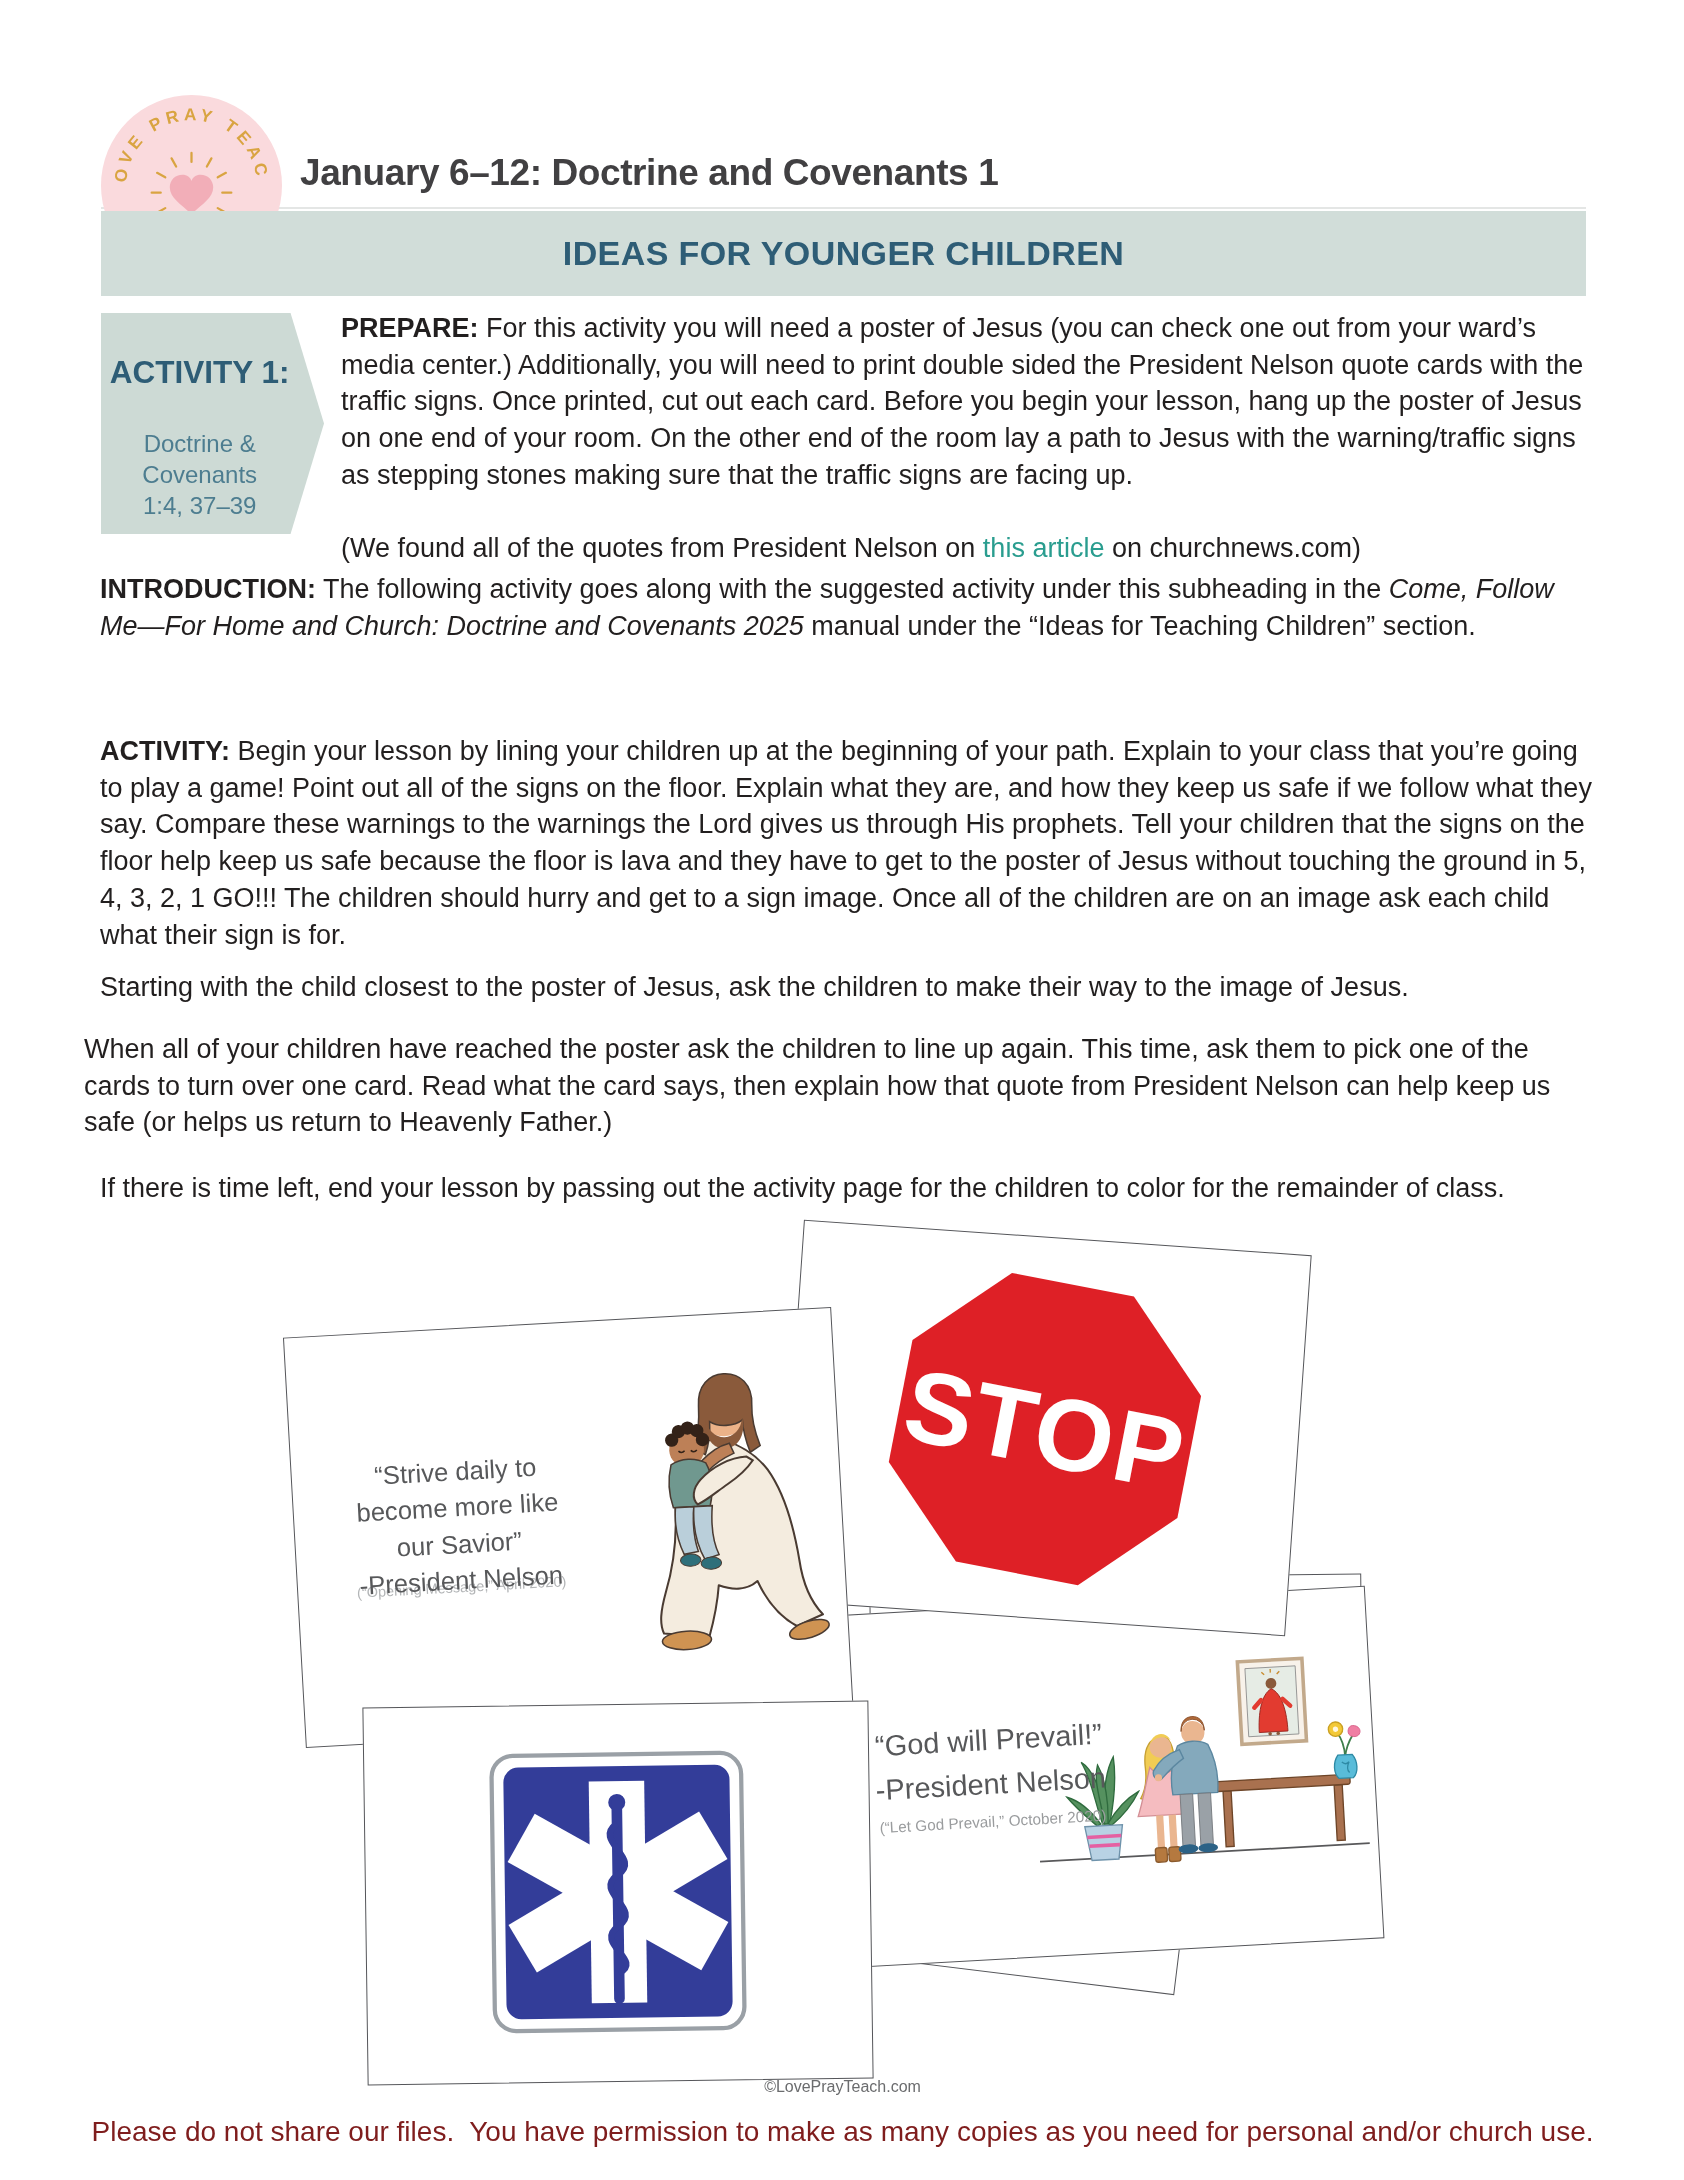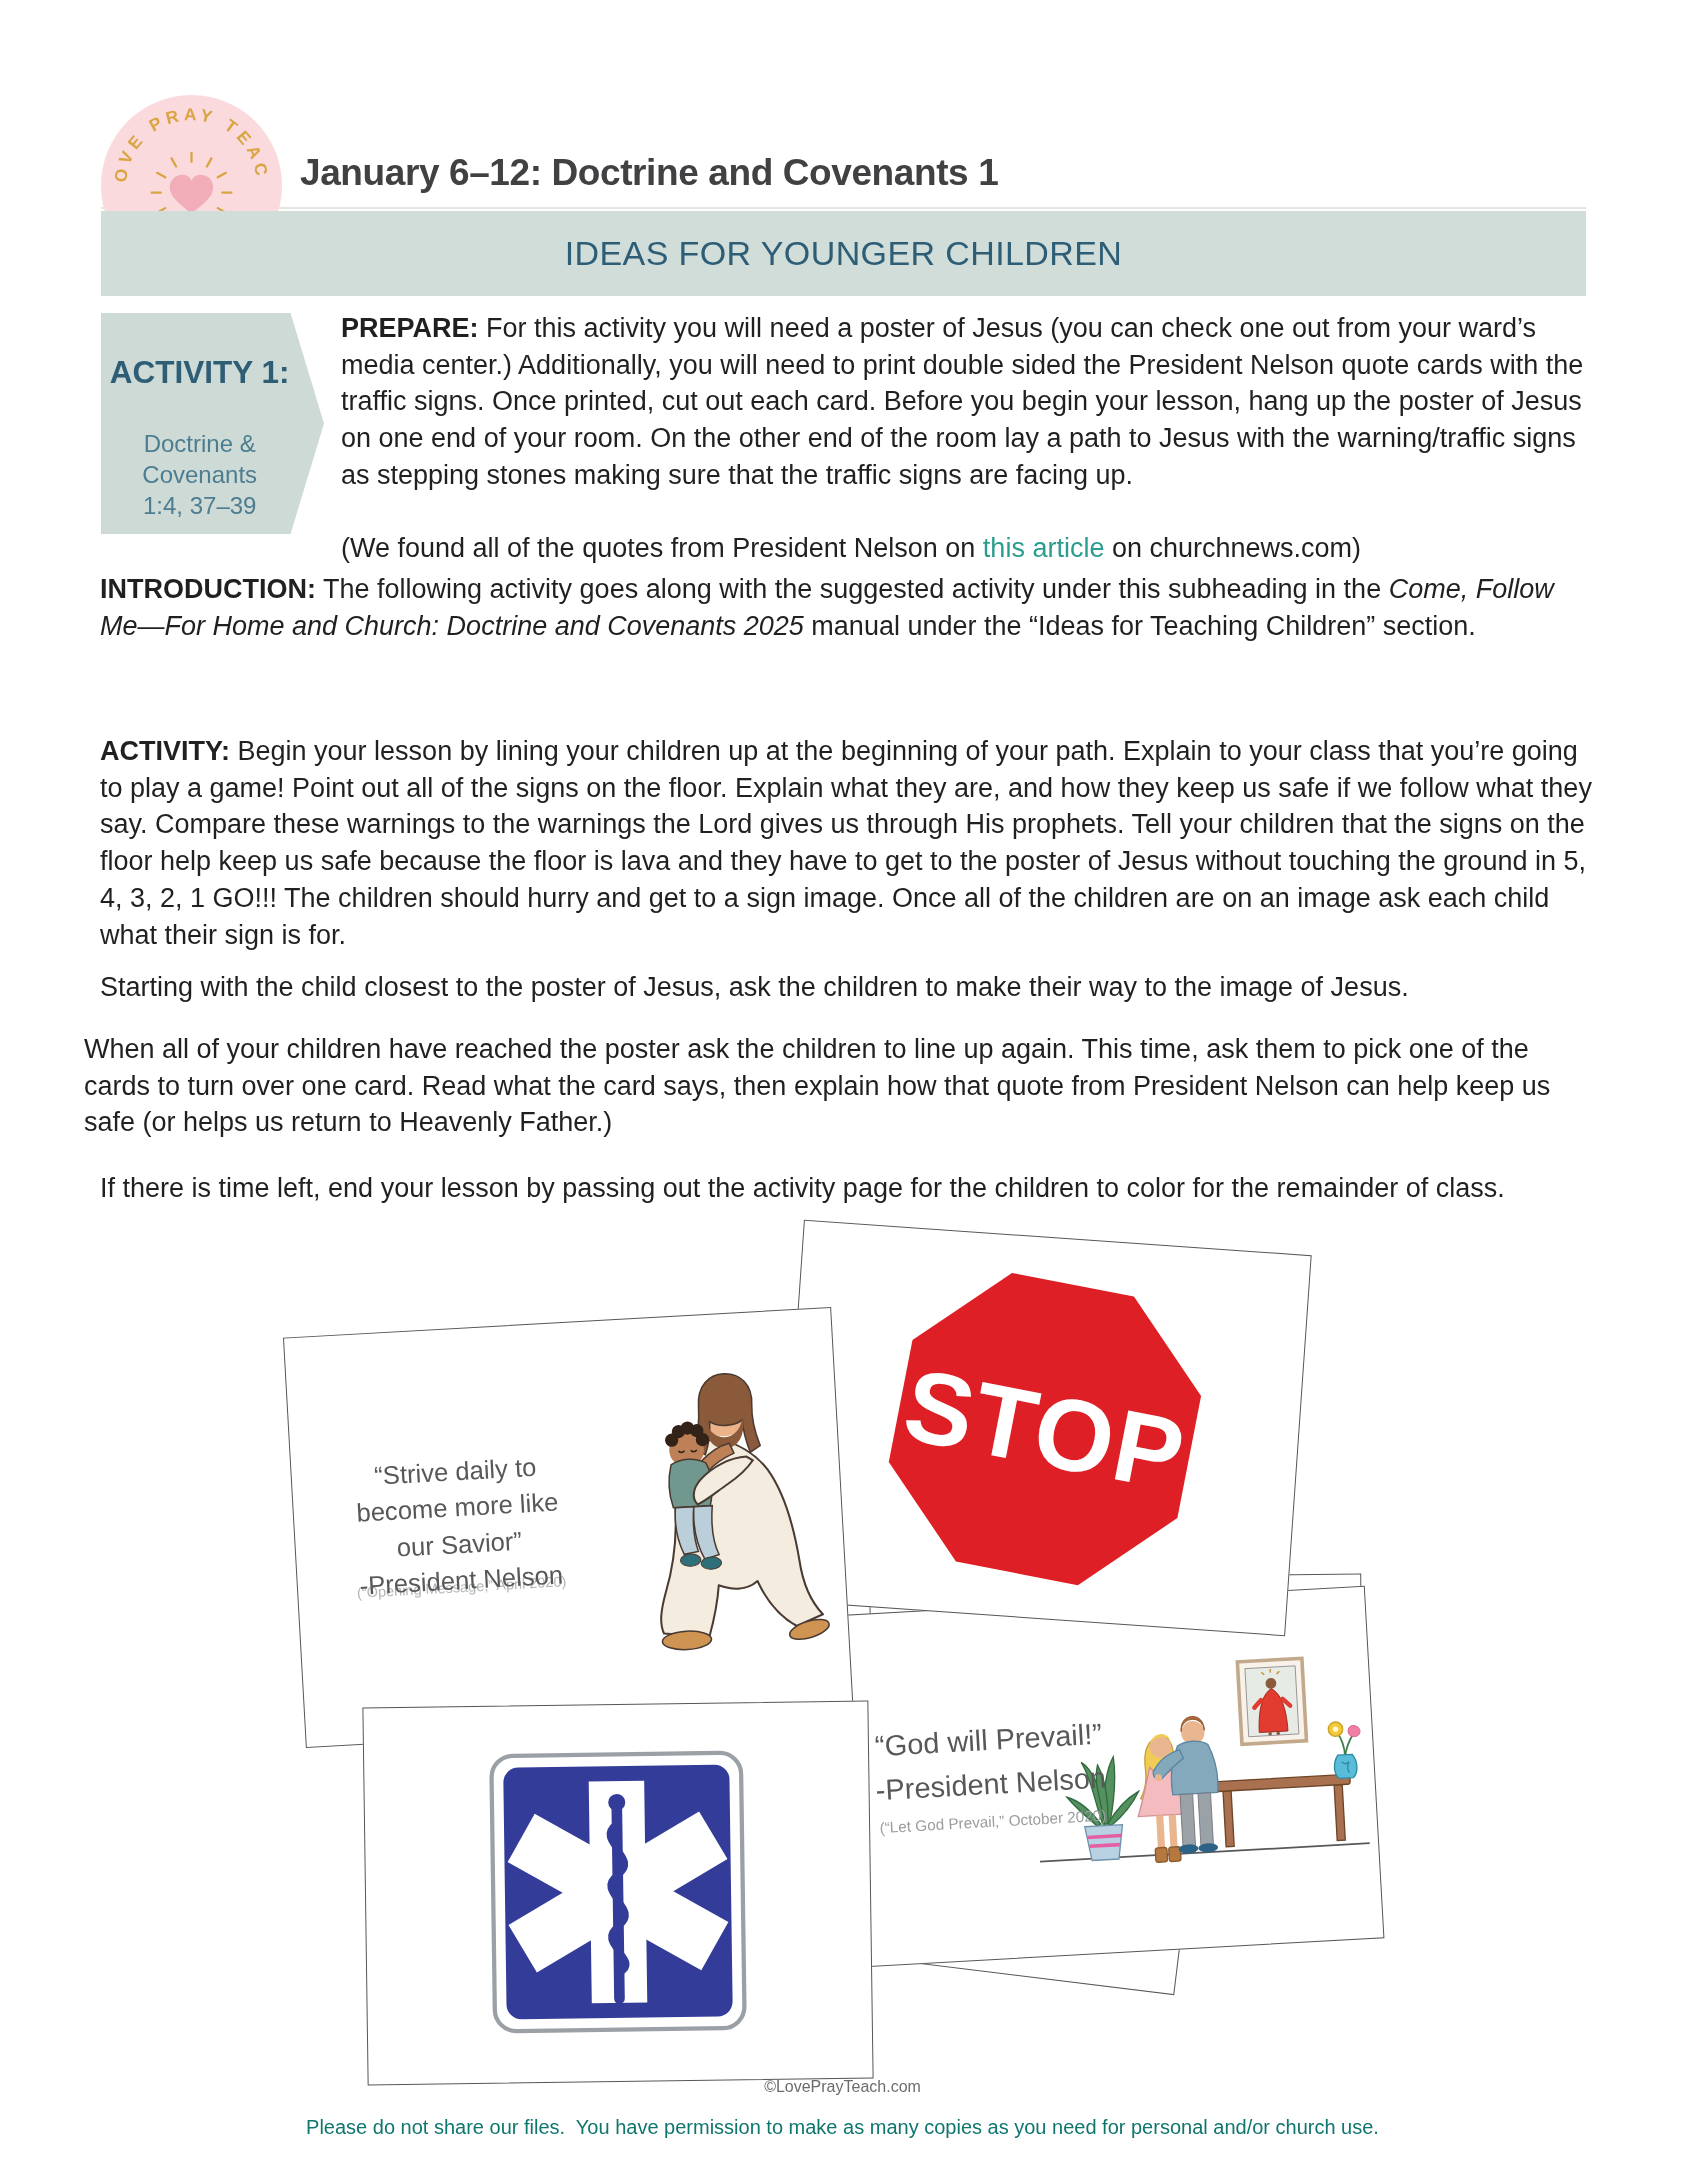--- a/index.html
+++ b/index.html
@@ -9,21 +9,21 @@
   }
   
   .logo{position:absolute;left:101px;top:95px;width:181px;height:181px;z-index:1;}
   .header-rule{position:absolute;left:101px;top:207px;width:1485px;height:1.7px;background:#e4e6e5;z-index:0;}
   .companion{position:absolute;left:300px;top:116px;font-size:28px;color:#57585b;z-index:1;}
   .companion i{font-style:italic;}
   .page-title{position:absolute;left:300px;top:152px;font-size:37px;font-weight:bold;color:#414042;z-index:1;letter-spacing:-0.4px;}
   
   .banner{position:absolute;left:101px;top:211px;width:1485px;height:85px;background:#d1ddd9;z-index:2;
           display:flex;align-items:center;justify-content:center;}
-  .banner-heading{font-size:34px;font-weight:normal;color:#2e5d76;letter-spacing:0.4px;}
+  .banner-heading{font-size:34px;font-weight:bold;color:#2e5d76;letter-spacing:0.4px;}
   
   .activity-box{position:absolute;left:101px;top:313px;width:223px;height:221px;background:#cddad5;
                 clip-path:polygon(0 0,85% 0,100% 50%,85% 100%,0 100%);text-align:center;z-index:1;}
   .activity-box-title{margin-top:41px;font-size:31.5px;font-weight:bold;color:#2e5d76;padding-right:25.6px;}
   .activity-box-ref{margin-top:37px;font-size:24px;line-height:1.3;color:#4d7d90;padding-right:25.6px;}
   
   .bodytext{font-size:27px;line-height:1.36;color:#221f1f;}
   .lead{font-weight:bold;}
   .prepare-block{position:absolute;left:341px;top:310px;width:1259px;z-index:1;}
   .note-line{margin-top:36px;}
@@ -46,21 +46,21 @@
   .quote1-citation{position:absolute;left:17px;top:250px;width:293px;text-align:center;font-size:14.5px;color:#b3b5b7;z-index:1;}
   .illus1{position:absolute;right:12px;top:15.3px;width:256px;height:378px;}
   .stop-sign{display:block;margin:41px auto 0 auto;width:300px;height:300px;transform:rotate(5deg);}
   .ems-sign{display:block;margin:44px auto 0 auto;width:256px;height:286px;}
   .quote2-text{position:absolute;left:5.1px;top:111px;width:261px;text-align:center;z-index:2;}
   .quote2-line{font-size:29px;color:#57585a;line-height:1.5;}
   .quote2-citation{margin-top:6.8px;font-size:15.3px;color:#9a9c9e;}
   .illus4{position:absolute;right:3.4px;top:6.8px;width:341px;height:339px;}
   
   .footer-copyright{position:absolute;left:0;top:2078px;width:100%;text-align:center;font-size:16px;color:#6b6c6e;}
-  .footer-note{position:absolute;left:0;top:2116px;width:100%;text-align:center;font-size:20px;color:#0f766e;white-space:pre-wrap;}
+  .footer-note{position:absolute;left:0;top:2116px;width:100%;text-align:center;font-size:28px;color:#7f1d1d;white-space:pre-wrap;}
 </style>
 </head>
 <body>
 
 <div class="page">
 
   <div class="header-rule"></div>
 
   <svg class="logo" viewBox="0 0 200 200">
     <circle cx="100" cy="100" r="100" fill="#fadadd"></circle>

